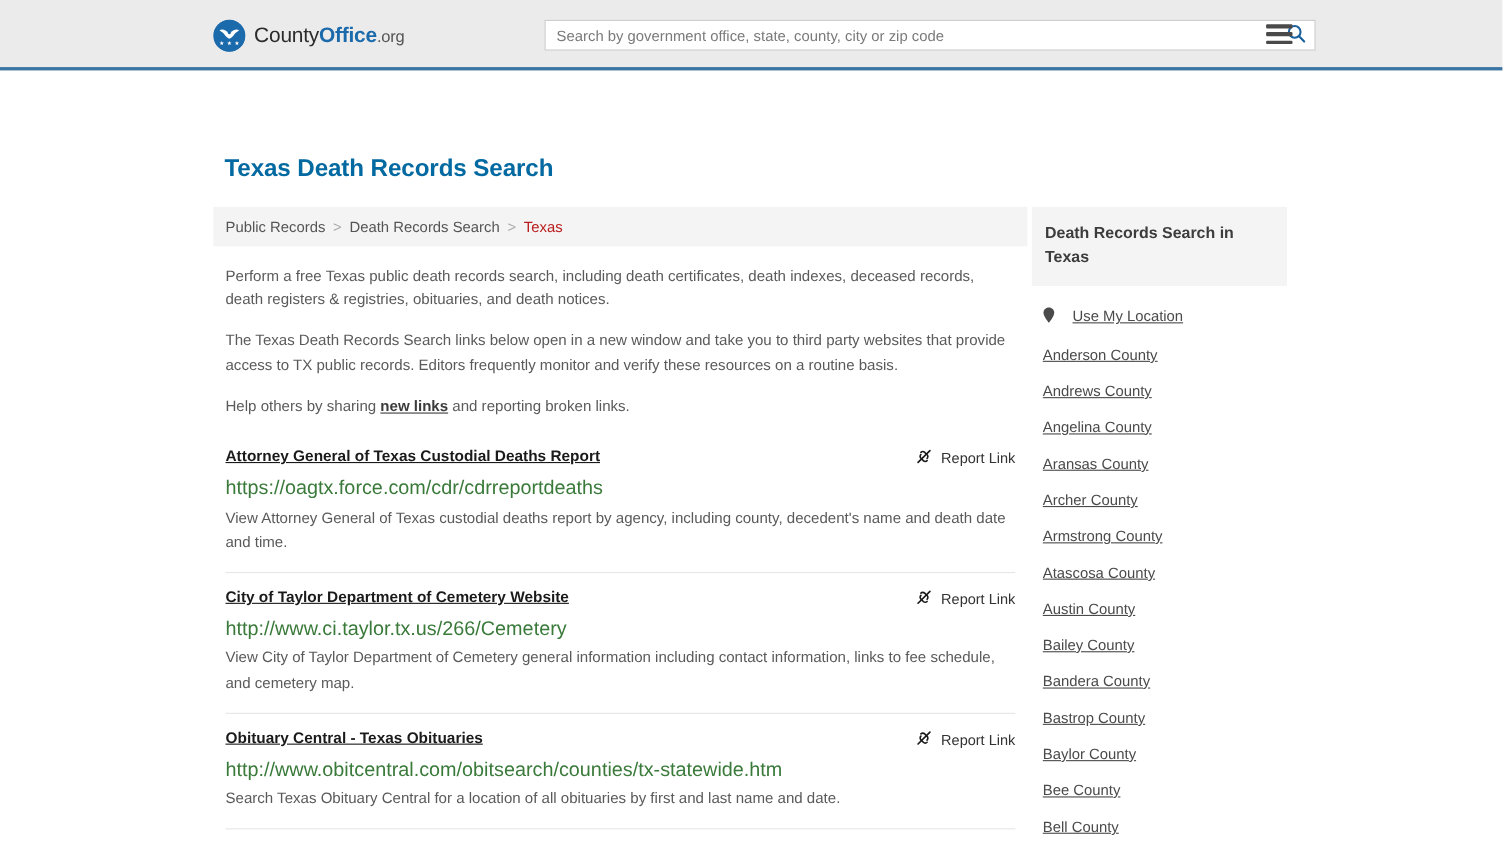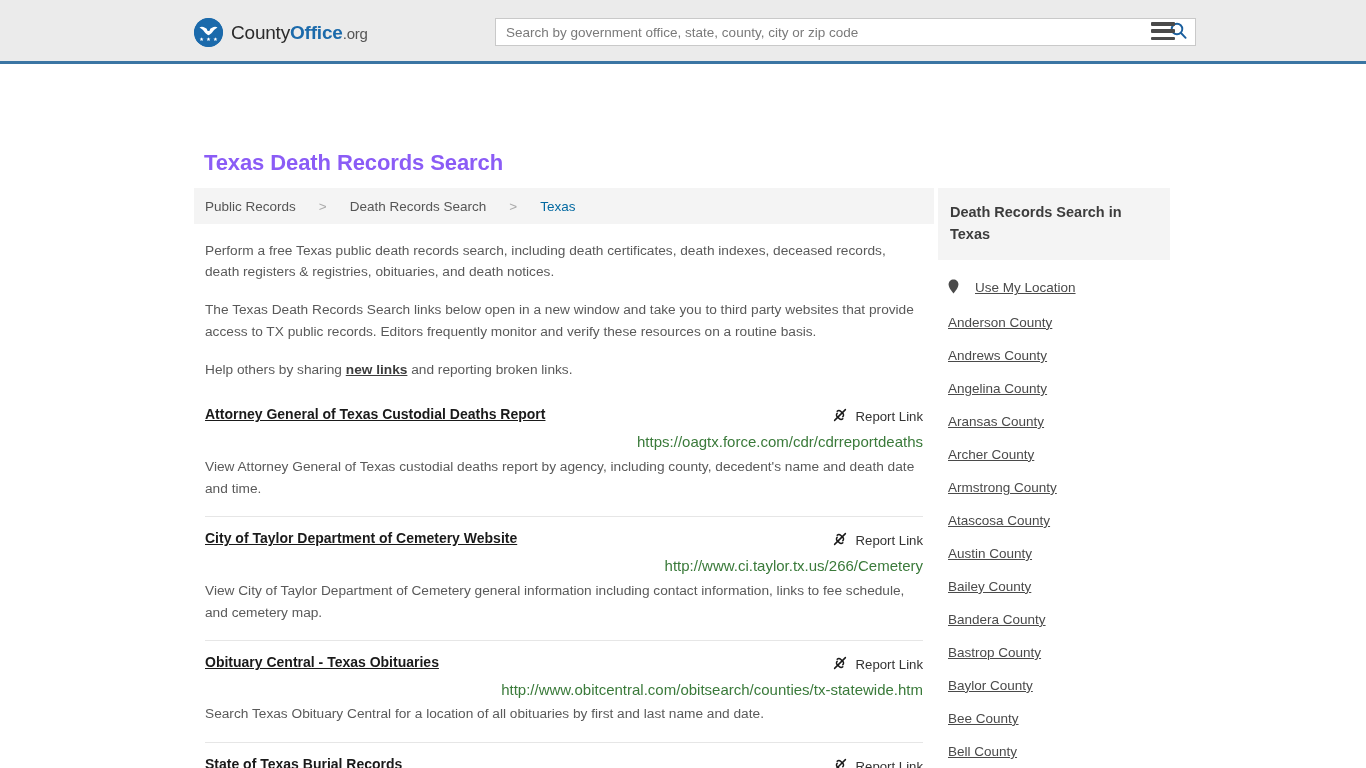--- a/index.html
+++ b/index.html
@@ -86,49 +86,48 @@
   }
   .menu-btn i { display: block; height: 3.5px; background: #4a4a4a; border-radius: 1px; }
 
   
   .page {
     position: relative;
     width: 1366px;
   }
   .page-title {
     position: absolute;
-    left: 204px; top: 86px;
+    left: 204px; top: 76px;
     font-size: 22px;
     font-weight: bold;
-    color: #8b5cf6;
+    color: #0369a1;
     letter-spacing: -0.1px;
     margin: 0;
   }
 
   .content-col {
     position: absolute;
     left: 194px;
     top: 124px;
     width: 740px;
   }
 
   .breadcrumb {
     background: #f4f4f4;
     height: 36px;
     display: flex;
     align-items: center;
     padding: 0 11px;
     font-size: 13.5px;
-    gap: 16px;
   }
   .breadcrumb a {
     color: #555; text-decoration: none;
   }
   .breadcrumb .sep { color: #aaa; margin: 0 7px; }
-  .breadcrumb .current { color: #0369a1; }
+  .breadcrumb .current { color: #b91c1c; }
 
   .intro { padding: 0 11px; }
   .intro p {
     margin: 17px 0 0 0;
     font-size: 13.7px;
     line-height: 1.55;
     color: #5a5a5a;
   }
   .intro p:first-child { margin-top: 16px; }
   .intro a { color: #3c3c3c; text-decoration: underline; font-weight: bold; }
@@ -158,26 +157,25 @@
     align-items: center;
     gap: 8px;
     color: #333;
     font-size: 13.2px;
     text-decoration: none;
     white-space: nowrap;
     flex: none;
     margin-top: 1px;
   }
   .result-url {
-    margin: 6px 0 0 13px;
-    font-size: 15px;
+    margin: 6px 0 0 0;
+    font-size: 18px;
     color: #3a7a3a;
     line-height: 1.3;
     word-break: break-all;
-    text-align: right;
   }
   .result-desc {
     margin: 4px 0 0 0;
     font-size: 13.7px;
     color: #5a5a5a;
     line-height: 1.62;
   }
 
   
   .sidebar {

